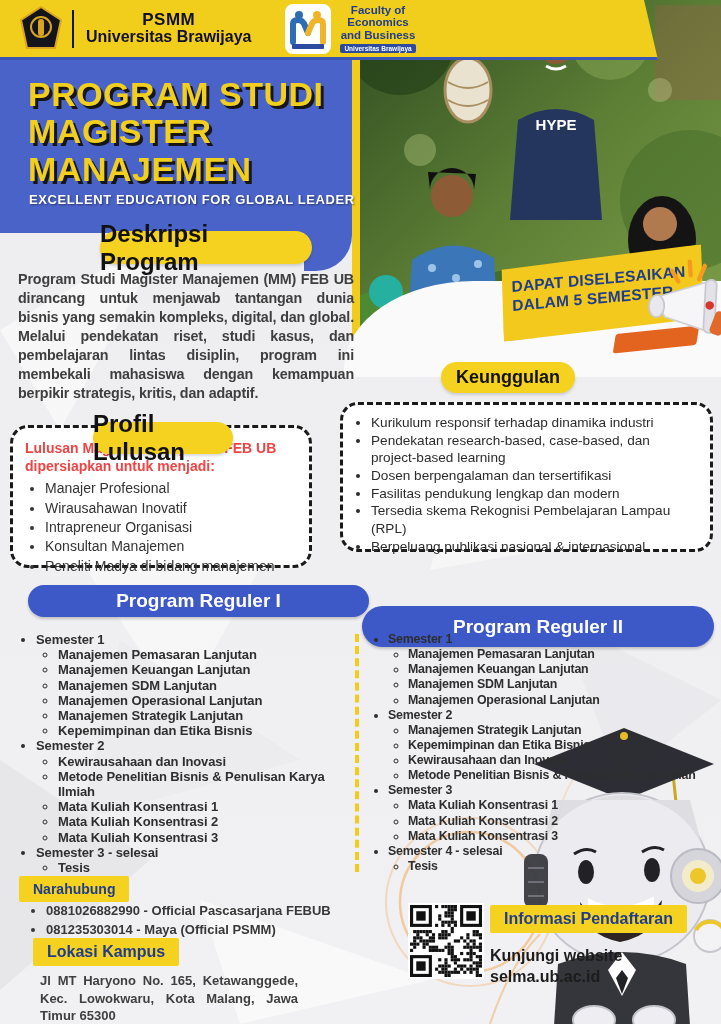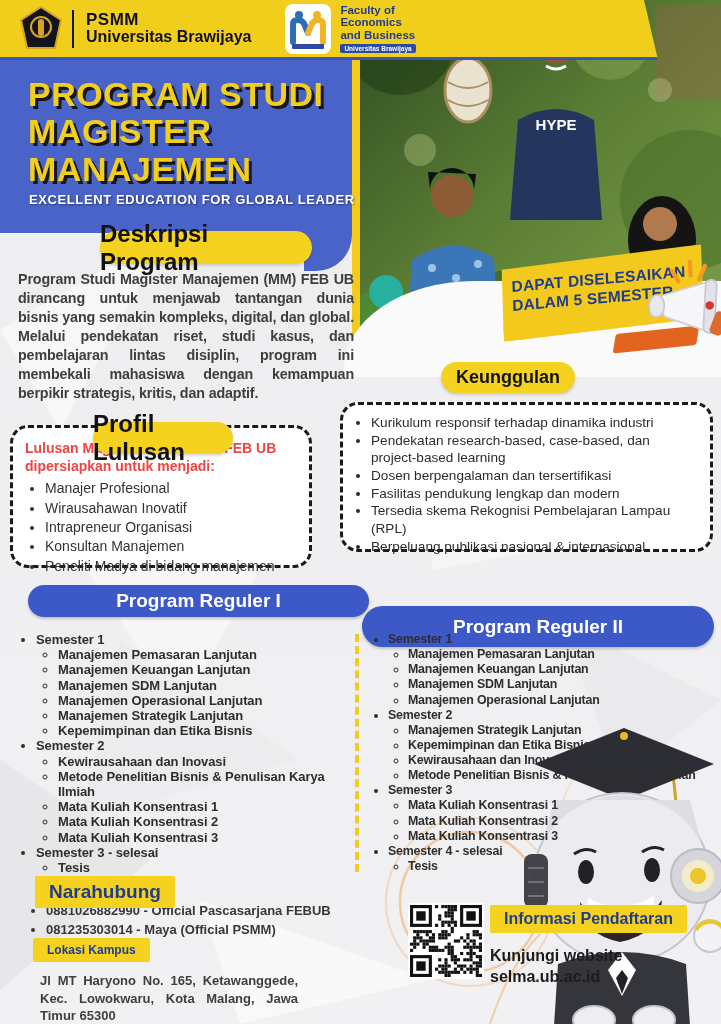--- a/index.html
+++ b/index.html
@@ -11,21 +11,21 @@
   .abs{position:absolute;}
   
   .facets{left:0;top:0;width:721px;height:1024px;z-index:0;}
   .arcs{left:360px;top:780px;width:361px;height:244px;z-index:0;}
   
   .photo{left:352px;top:0;width:369px;height:352px;z-index:1;border-left:8px solid #F2CB1C;overflow:hidden;}
   .swoosh{left:344px;top:281px;width:377px;height:96px;background:#fafafa;border-top-left-radius:130px 88px;z-index:2;}
   
   .header{left:0;top:0;width:658px;height:60px;background:#F2CE1C;z-index:5;
     clip-path:polygon(0 0,calc(100% - 14px) 0,100% 100%,0 100%);
-    display:flex;align-items:center;border-bottom:3px solid #3B55B5;box-sizing:border-box;}
+    display:flex;align-items:center;border-bottom:3px solid #3B55B5;box-sizing:border-box;text-align:center;}
   .ub-logo{margin-left:20px;width:42px;height:46px;flex:none;}
   .hdr-div{width:2px;height:38px;background:#14142a;margin:0 12px 0 10px;flex:none;}
   .psmm-block{line-height:1.05;color:#10102a;font-weight:bold;}
   .psmm-block .l1{font-size:17px;letter-spacing:.5px;}
   .psmm-block .l2{font-size:16px;}
   .m-tile{margin-left:34px;width:46px;height:50px;background:#fff;border-radius:8px;flex:none;
     display:flex;align-items:center;justify-content:center;}
   .fac-block{margin-left:9px;color:#1F3C8F;font-weight:bold;font-size:11.5px;line-height:1.08;}
   .fac-sub{display:inline-block;margin-top:2px;background:#2C4AA0;color:#fff;font-size:6.5px;
     font-weight:bold;padding:1px 4px;border-radius:2px;}
@@ -357,28 +357,28 @@
     <path d="M64,180 Q96,200 130,178 L130,170 Q96,190 64,172 Z" fill="#ffffff"></path>
     <path d="M34,238 Q98,214 162,238 L166,300 L30,300 Z" fill="#2B2B33"></path>
     <polygon points="98,226 112,244 98,270 84,244" fill="#ffffff"></polygon>
     <polygon points="98,244 104,252 98,268 92,252" fill="#17171C"></polygon>
     <circle cx="186" cy="210" r="16" fill="#f4f4f6" stroke="#c5c5cd" stroke-width="2"></circle>
     <path d="M172,204 a16,16 0 0 1 28,0" fill="none" stroke="#EDC41F" stroke-width="4"></path>
     <ellipse cx="70" cy="294" rx="21" ry="14" fill="#eeeef2" stroke="#c0c0c8" stroke-width="2"></ellipse>
     <ellipse cx="130" cy="294" rx="21" ry="14" fill="#eeeef2" stroke="#c0c0c8" stroke-width="2"></ellipse>
   </svg>
 
-  <span class="abs tag" style="left:35px;top:876px;font-size:19px;">Narahubung</span>
+  <span class="abs tag" style="left:19px;top:876px;font-size:14px;">Narahubung</span>
   <ul class="abs contact-list">
 
   <li>0881026882990 - Official Pascasarjana FEBUB</li>
       <li>081235303014 - Maya (Official PSMM)</li>
     </ul>
 
-  <span class="abs tag" style="left:33px;top:938px;font-size:12px;">Lokasi Kampus</span>
+  <span class="abs tag" style="left:33px;top:938px;font-size:16px;">Lokasi Kampus</span>
   <div class="abs address">Jl MT Haryono No. 165, Ketawanggede, Kec. Lowokwaru, Kota Malang, Jawa Timur 65300</div>
 
   <div class="abs qr"><svg viewBox="0 0 69 69" width="100%" height="100%">
         <rect x="24" y="0" width="3" height="3" fill="#111"></rect>
         <rect x="30" y="0" width="3" height="3" fill="#111"></rect>
         <rect x="33" y="0" width="3" height="3" fill="#111"></rect>
         <rect x="36" y="0" width="3" height="3" fill="#111"></rect>
         <rect x="39" y="0" width="3" height="3" fill="#111"></rect>
         <rect x="42" y="0" width="3" height="3" fill="#111"></rect>
         <rect x="36" y="3" width="3" height="3" fill="#111"></rect>

